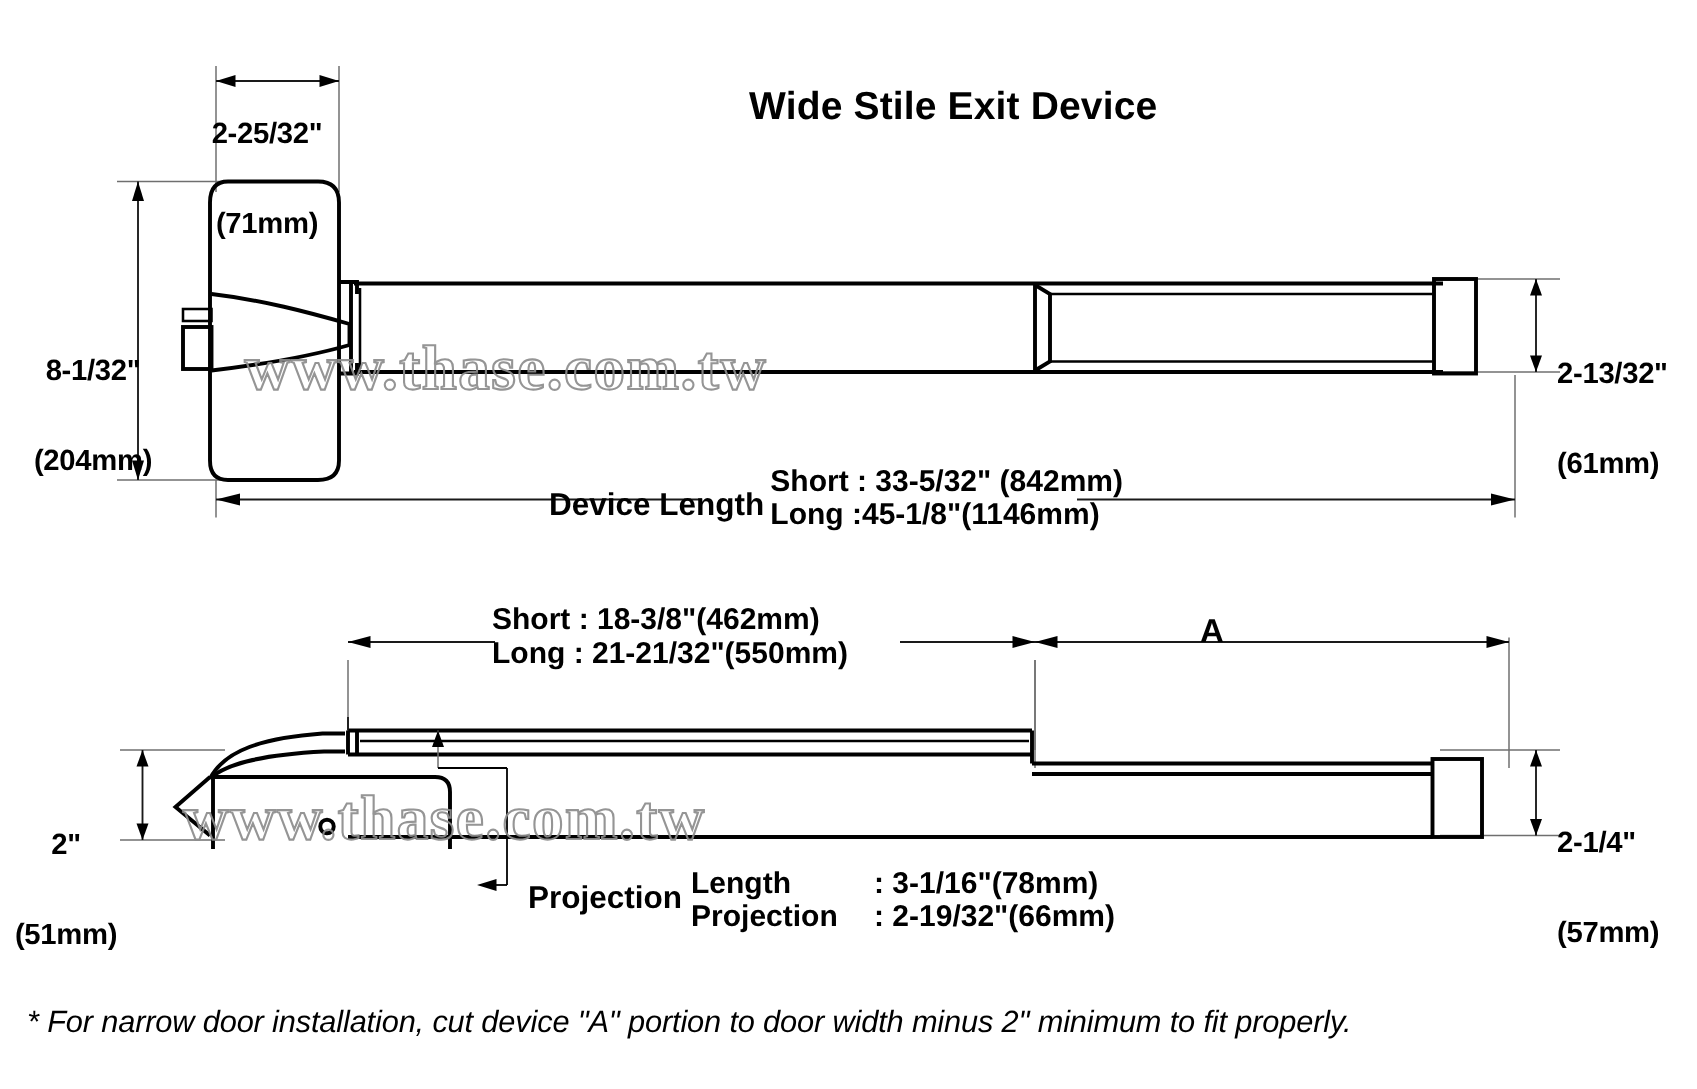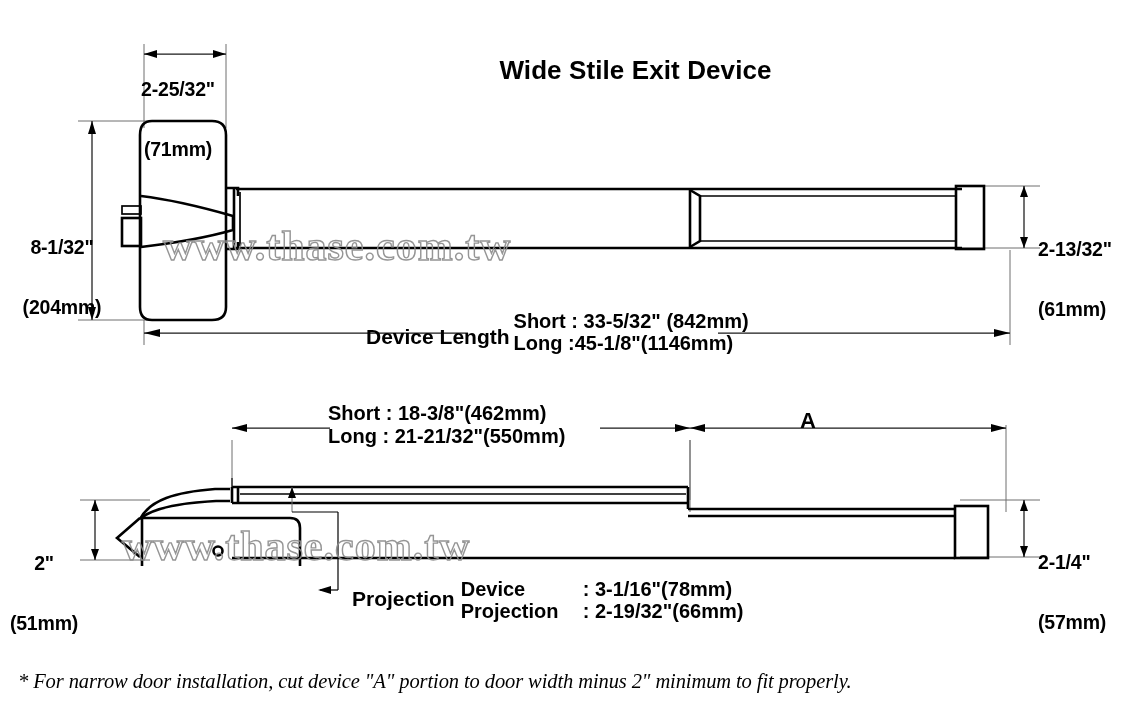--- a/index.html
+++ b/index.html
@@ -78,21 +78,21 @@
 
   #aLabel { position: absolute; left: 800px; top: 408px; font-size: 22px; font-weight: bold; }
 
   #footnote {
     position: absolute;
     left: 18px;
     top: 670px;
     font-size: 20.5px;
     font-style: italic;
     font-weight: normal;
-    font-family: Liberation Serif, serif;
+    font-family: Liberation Sans, sans-serif;
     letter-spacing: -0.1px;
     text-align: right;
   }
 
   .watermark {
     position: absolute;
     font-family: "Liberation Serif", serif;
     font-weight: bold;
     font-size: 42px;
     color: transparent;
@@ -274,21 +274,21 @@
     <div>Short : 18-3/8"(462mm)</div>
     <div>Long : 21-21/32"(550mm)</div>
   </div>
 
   <div id="aLabel">A</div>
 
   <div id="proj-wrap">
     <div id="proj-label">Projection</div>
     <div id="proj-table">
       <div class="prow">
-        <span class="pname">Device</span>
+        <span class="pname">Length</span>
         <span>: 3-1/16"(78mm)</span>
       </div>
       <div class="prow">
         <span class="pname">Projection</span>
         <span>: 2-19/32"(66mm)</span>
       </div>
     </div>
   </div>
 
   <div id="footnote">* For narrow door installation, cut device "A" portion to door width minus 2" minimum to fit properly.</div>

